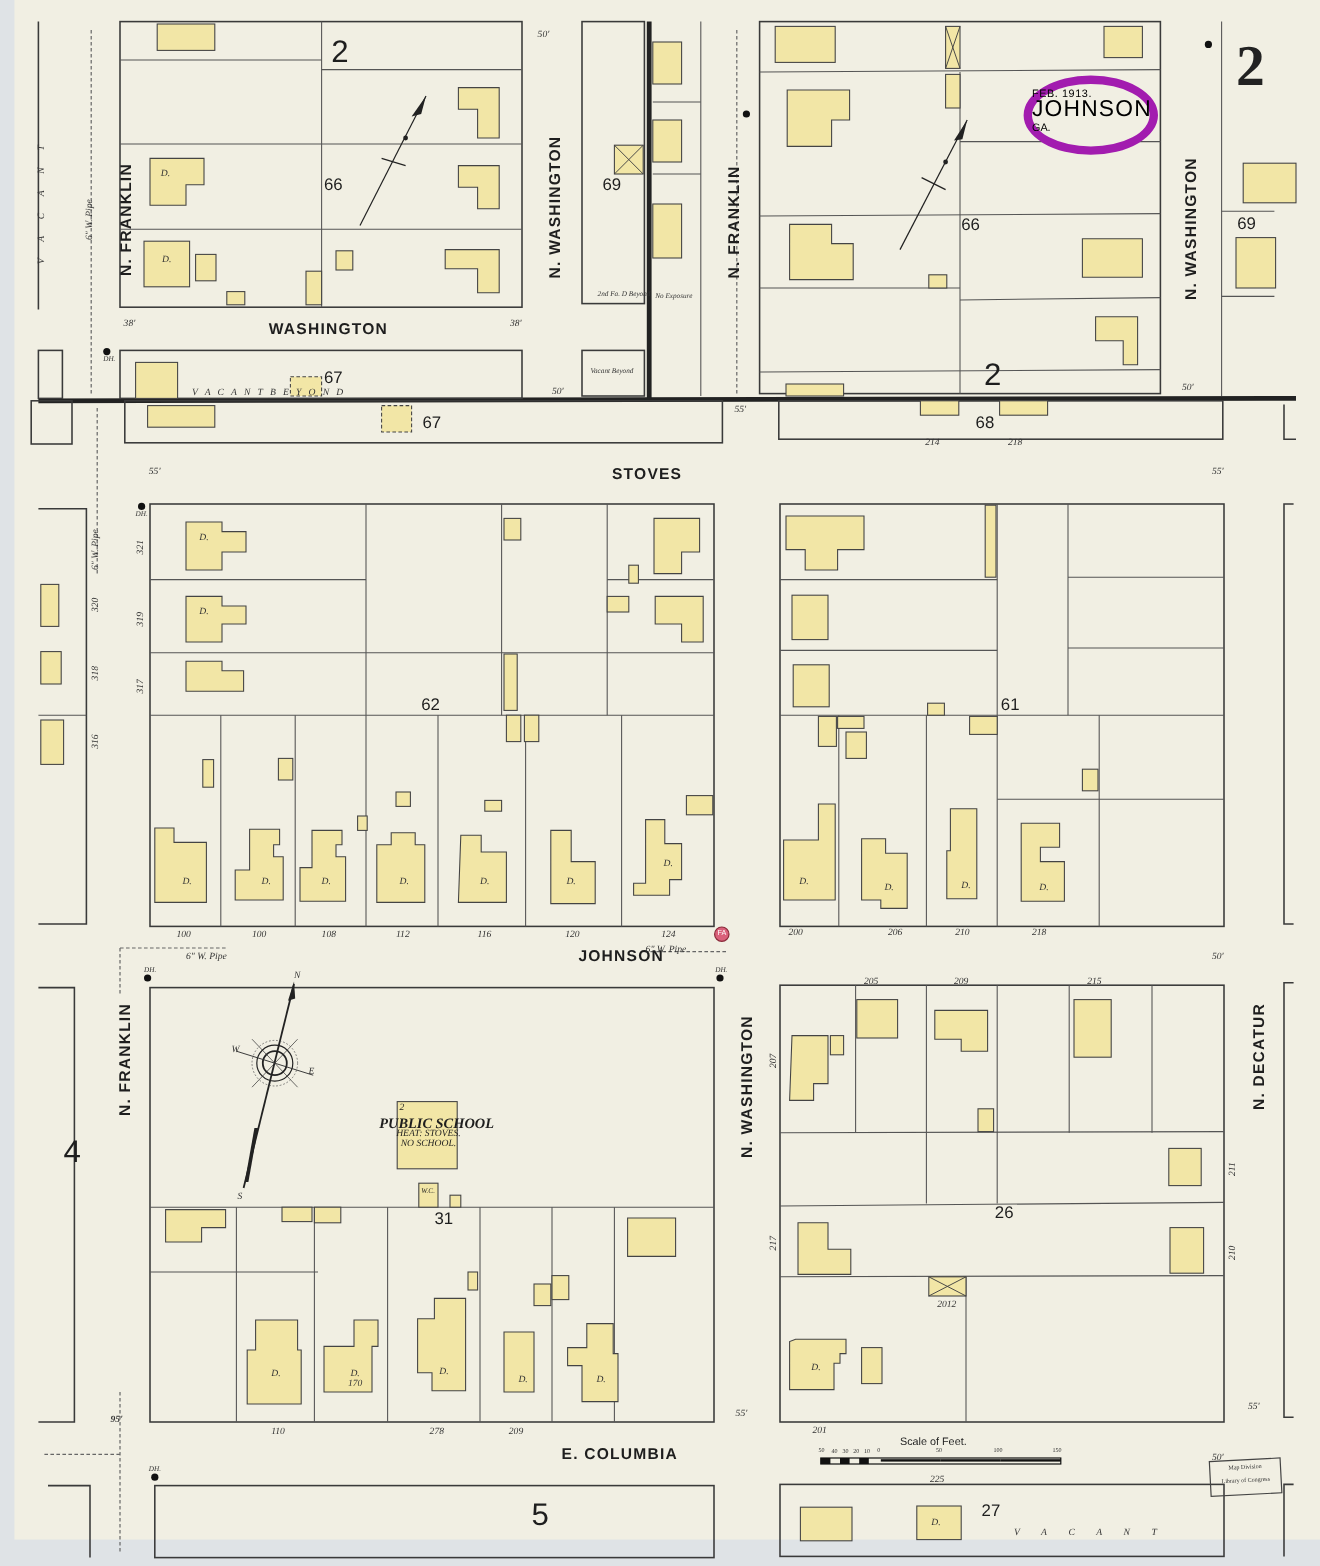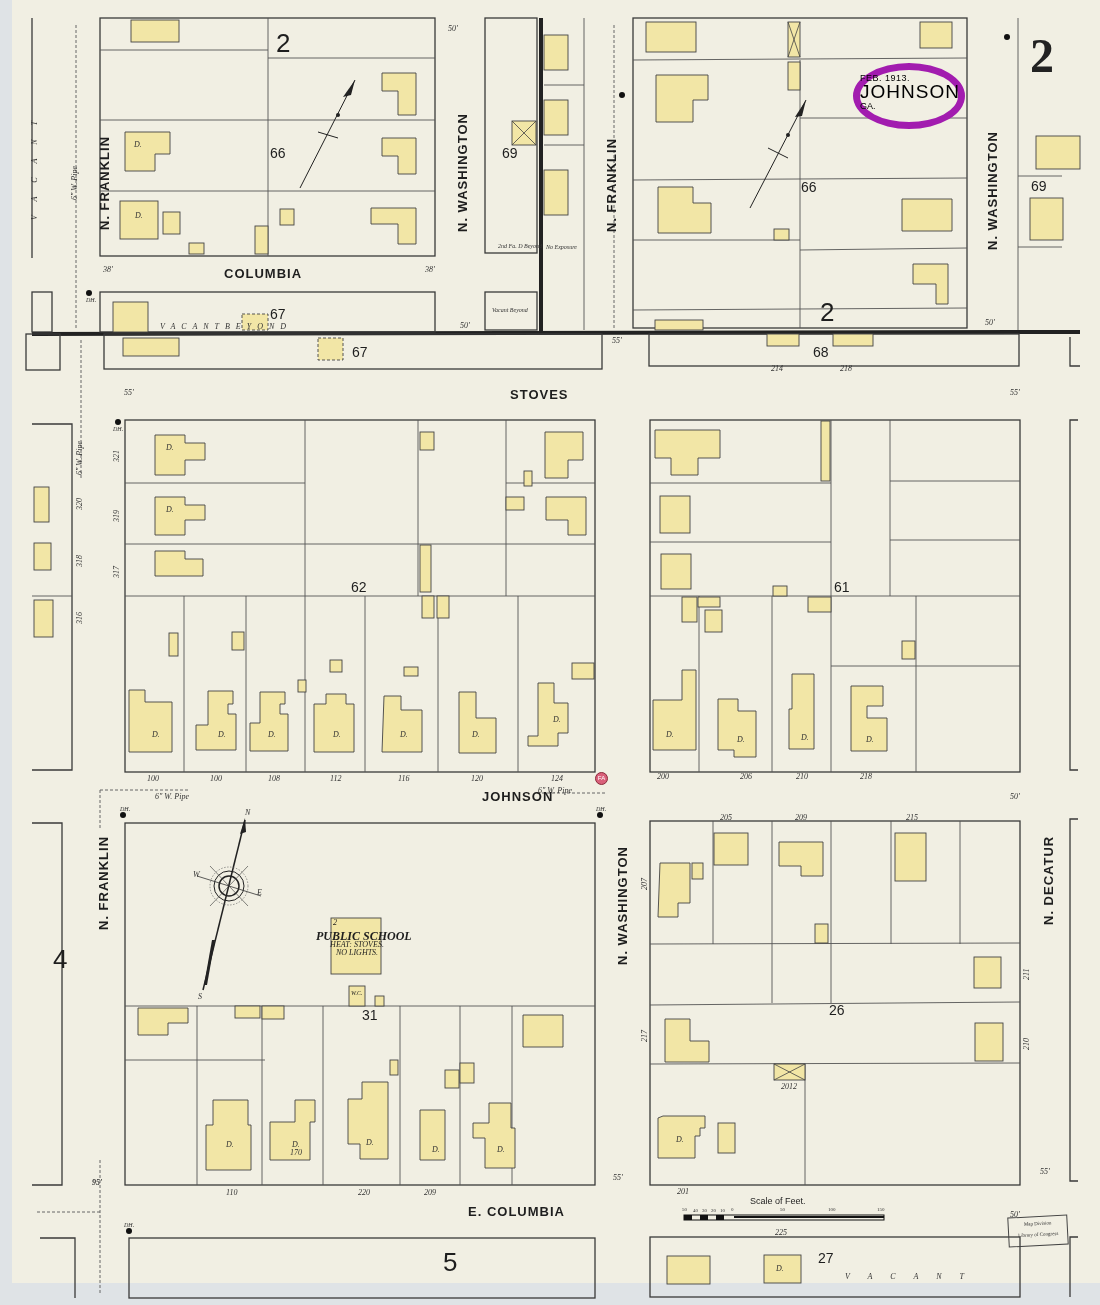--- a/index.html
+++ b/index.html
@@ -340,21 +340,21 @@
   <div class="d">FEB. 1913.</div>
   <div class="c">JOHNSON</div>
   <div class="s">GA.</div>
 </div>
 <div class="bignum">2</div>
 
 <div class="lbl street vert" style="left:97px;top:230px;">N. FRANKLIN</div>
 <div class="lbl street vert" style="left:455px;top:232px;">N. WASHINGTON</div>
 <div class="lbl street vert" style="left:604px;top:232px;">N. FRANKLIN</div>
 <div class="lbl street vert" style="left:985px;top:250px;">N. WASHINGTON</div>
-<div class="lbl street" style="left:224px;top:266px;">COLUMBIA</div>
+<div class="lbl street" style="left:224px;top:266px;">WASHINGTON</div>
 <div class="lbl street" style="left:510px;top:387px;">STOVES</div>
 <div class="lbl street" style="left:482px;top:789px;">JOHNSON</div>
 <div class="lbl street vert" style="left:96px;top:930px;">N. FRANKLIN</div>
 <div class="lbl street vert" style="left:615px;top:965px;">N. WASHINGTON</div>
 <div class="lbl street vert" style="left:1041px;top:925px;">N. DECATUR</div>
 <div class="lbl street" style="left:468px;top:1204px;">E. COLUMBIA</div>
 
 <div class="lbl blocknum" style="left:270px;top:145px;">66</div>
 <div class="lbl blocknum" style="left:502px;top:145px;">69</div>
 <div class="lbl blocknum" style="left:270px;top:306px;">67</div>
@@ -412,36 +412,36 @@
 <div class="lbl small vert" style="left:112px;top:462px;">321</div>
 <div class="lbl small vert" style="left:112px;top:522px;">319</div>
 <div class="lbl small vert" style="left:112px;top:578px;">317</div>
 <div class="lbl small vert" style="left:75px;top:510px;">320</div>
 <div class="lbl small vert" style="left:75px;top:567px;">318</div>
 <div class="lbl small vert" style="left:75px;top:624px;">316</div>
 <div class="lbl small" style="left:771px;top:364px;">214</div>
 <div class="lbl small" style="left:840px;top:364px;">218</div>
 <div class="lbl small" style="left:226px;top:1188px;">110</div>
 <div class="lbl small" style="left:290px;top:1148px;">170</div>
-<div class="lbl small" style="left:358px;top:1188px;">220</div>
+<div class="lbl small" style="left:358px;top:1188px;">278</div>
 <div class="lbl small" style="left:424px;top:1188px;">209</div>
 <div class="lbl small" style="left:720px;top:813px;">205</div>
 <div class="lbl small" style="left:795px;top:813px;">209</div>
 <div class="lbl small" style="left:906px;top:813px;">215</div>
 <div class="lbl small vert" style="left:640px;top:890px;">207</div>
 <div class="lbl small vert" style="left:640px;top:1042px;">217</div>
 <div class="lbl small" style="left:677px;top:1187px;">201</div>
 <div class="lbl small vert" style="left:1022px;top:980px;">211</div>
 <div class="lbl small vert" style="left:1022px;top:1050px;">210</div>
 <div class="lbl small" style="left:781px;top:1082px;">2012</div>
 <div class="lbl small" style="left:775px;top:1228px;">225</div>
 
 <div class="lbl school" style="left:316px;top:929px;width:82px;font-size:12px;font-weight:bold;">PUBLIC SCHOOL</div>
 <div class="lbl school" style="left:316px;top:940px;width:82px;">HEAT: STOVES.</div>
-<div class="lbl school" style="left:316px;top:948px;width:82px;">NO LIGHTS.</div>
+<div class="lbl school" style="left:316px;top:948px;width:82px;">NO SCHOOL.</div>
 <div class="lbl school" style="left:333px;top:918px;">2</div>
 <div class="lbl school" style="left:351px;top:990px;font-size:6px;">W.C.</div>
 
 <div class="lbl small" style="left:245px;top:808px;">N</div>
 <div class="lbl small" style="left:198px;top:992px;">S</div>
 <div class="lbl small" style="left:257px;top:888px;">E</div>
 <div class="lbl small" style="left:193px;top:870px;">W</div>
 
 <div class="lbl small" style="left:134px;top:140px;">D.</div>
 <div class="lbl small" style="left:135px;top:211px;">D.</div>

